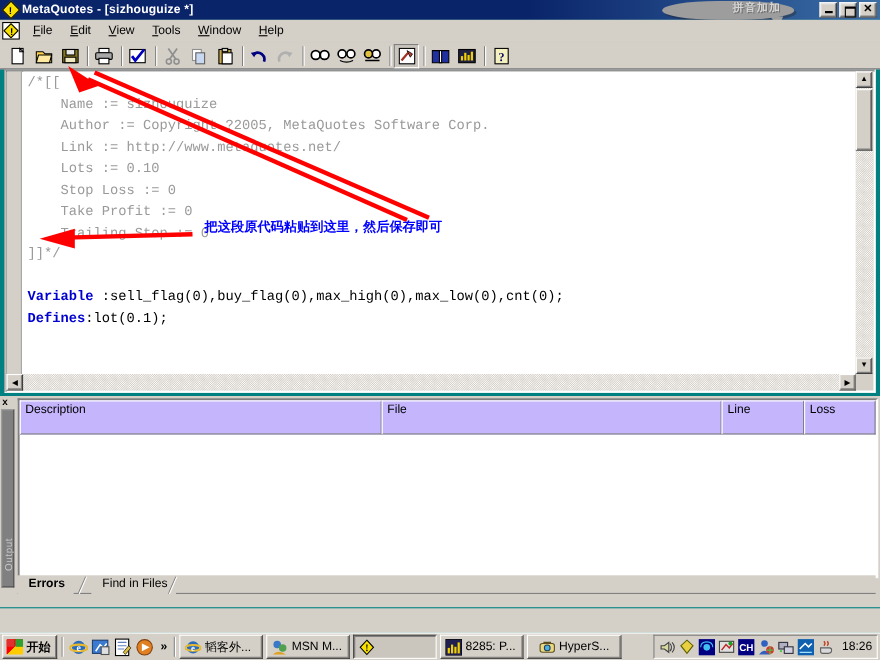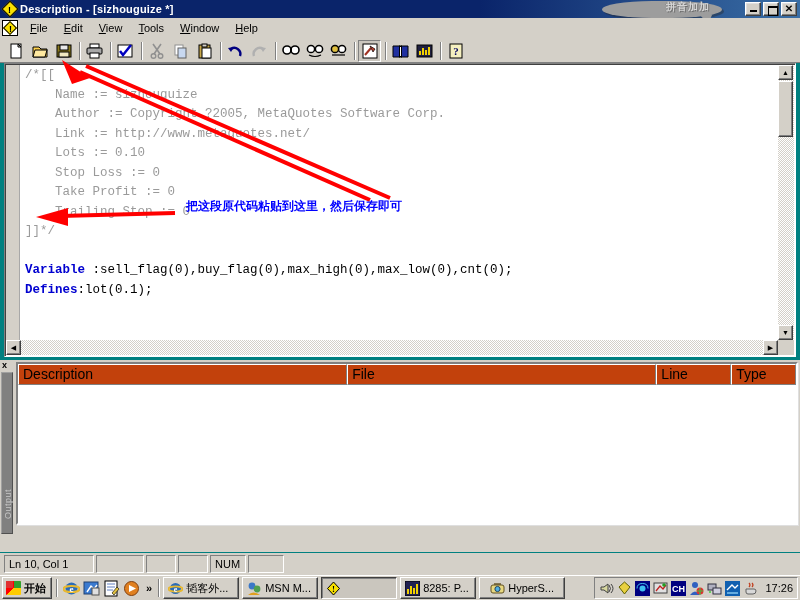--- a/index.html
+++ b/index.html
@@ -186,23 +186,23 @@
     font-size: 9px; color: #c8c8c8; text-align: center; letter-spacing: .5px;
   }
   .grid-frame {
     position: absolute; left: 16px; top: 2px; right: 2px; height: 163px;
     background: #fff; border: 2px solid;
     border-color: #808080 #fff #fff #808080;
     box-shadow: inset 1px 1px 0 #404040, 1px 1px 0 #dfdfdf;
   }
   .grid-header { display: flex; height: 17px; background: #d4d0c8; }
   .gh {
-    height: 21px; background: #c2410c;
+    height: 31px; background: #c4b5fd;
     border: 1px solid #fff; border-right-color:#808080; border-bottom-color:#808080;
-    font-size: 14px; color: #000; padding: 1px 0 0 4px;
+    font-size: 11px; color: #000; padding: 1px 0 0 4px;
     cursor: default; overflow: hidden; white-space: nowrap;
   }
   .grid-body { background: #fff; height: 142px; }
 
   .tabrow {
     position: absolute; left: 16px; bottom: 12px; width: 780px; height: 17px;
     background: #d4d0c8;
   }
   .tabrow .tabline {
     position:absolute; left:0; bottom:0; width:100%; height:1px; background:#808080;
@@ -296,21 +296,21 @@
 </head>
 <body>
 
 <div id="app">
 
   <div class="titlebar">
     <div class="tb-icon">
       <div class="diamond"></div>
         <div class="diamond-in">!</div>
     </div>
-    <div class="tb-text">Description - [sizhouguize *]</div>
+    <div class="tb-text">MetaQuotes - [sizhouguize *]</div>
     <div class="wmbubble"></div>
     <div class="wmtail"></div>
     <div class="watermark">拼音加加</div>
     <div class="winbtns top">
       <div class="winbtn gl-min"></div>
       <div class="winbtn gl-max"></div>
       <div class="winbtn gl-close">✕</div>
     </div>
   </div>
 
@@ -480,36 +480,45 @@
       <div class="out-vtab">
         <span>Output</span>
       </div>
     </div>
 
     <div class="grid-frame">
       <div class="grid-header" id="grid-header">
           <div class="gh" style="width: 330px;">Description</div>
           <div class="gh" style="width: 310px;">File</div>
           <div class="gh" style="width: 75px;">Line</div>
-          <div class="gh" style="width: 65px;">Type</div>
+          <div class="gh" style="width: 65px;">Loss</div>
         </div>
       <div class="grid-body" id="grid-body"></div>
     </div>
 
+    <div class="tabrow">
+      <div class="tabline"></div>
+      <div class="otab active" style="left:0;">
+        <span>Errors</span>
+      </div>
+      <svg class="tab-sep" style="left:55px;" viewBox="0 0 10 16">
+        <path d="M0 16 L7 0" stroke="#808080" stroke-width="1" fill="none"></path>
+        <path d="M1 16 L8 0" stroke="#fff" stroke-width="1" fill="none"></path>
+      </svg>
+      <div class="otab" style="left:67px;">
+        <span>Find in Files</span>
+      </div>
+      <svg class="tab-sep" style="left:137px;" viewBox="0 0 10 16">
+        <path d="M0 16 L7 0" stroke="#808080" stroke-width="1" fill="none"></path>
+        <path d="M1 16 L8 0" stroke="#fff" stroke-width="1" fill="none"></path>
+      </svg>
+    </div>
   </div>
 
   <div class="statusbar">
-    <div id="status-cells" style="display:flex;">
-        <div class="sb-cell" style="width: 90px;">Ln 10, Col 1</div>
-        <div class="sb-cell" style="width: 48px;"></div>
-        <div class="sb-cell" style="width: 30px;"></div>
-        <div class="sb-cell" style="width: 30px;"></div>
-        <div class="sb-cell" style="width: 36px;">NUM</div>
-        <div class="sb-cell" style="width: 36px;"></div>
-      </div>
   </div>
 
   <div class="taskbar">
     <div class="startbtn">
       <div class="startflag"></div>
       <span>开始</span>
     </div>
     <div class="tb-sep"></div>
     <div class="qlaunch">
       <div class="qicon">
@@ -641,21 +650,21 @@
             <path d="M2 9 l5 -5 l3 3 l3 -3" stroke="#fff" stroke-width="1.4" fill="none"></path>
             <path d="M2 12 h11" stroke="#a0e0ff" stroke-width="1.2"></path>
           </svg>
       </div>
       <div class="trayicon">
         <svg width="15" height="15">
             <path d="M3 8 h8 q2 0 2 2 q0 3 -3 3 h-5 q-2 0 -2 -2 Z" fill="#d8d8d8" stroke="#606060"></path>
             <path d="M6 2 q2 2 0 4 M9 2 q2 2 0 4" stroke="#c04020" fill="none" stroke-width="1.2"></path>
           </svg>
       </div>
-      <div class="clock">17:26</div>
+      <div class="clock">18:26</div>
     </div>
   </div>
 
   <svg class="annot" viewBox="0 0 800 600">
 
     <path d="M370 200 L80 72" stroke="#ff0000" stroke-width="4" fill="none"></path>
     <path d="M62 60 L90 78 L72 84 Z" fill="#ff0000"></path>
 
     <path d="M390 198 L86 66" stroke="#ff0000" stroke-width="4" fill="none"></path>
 

